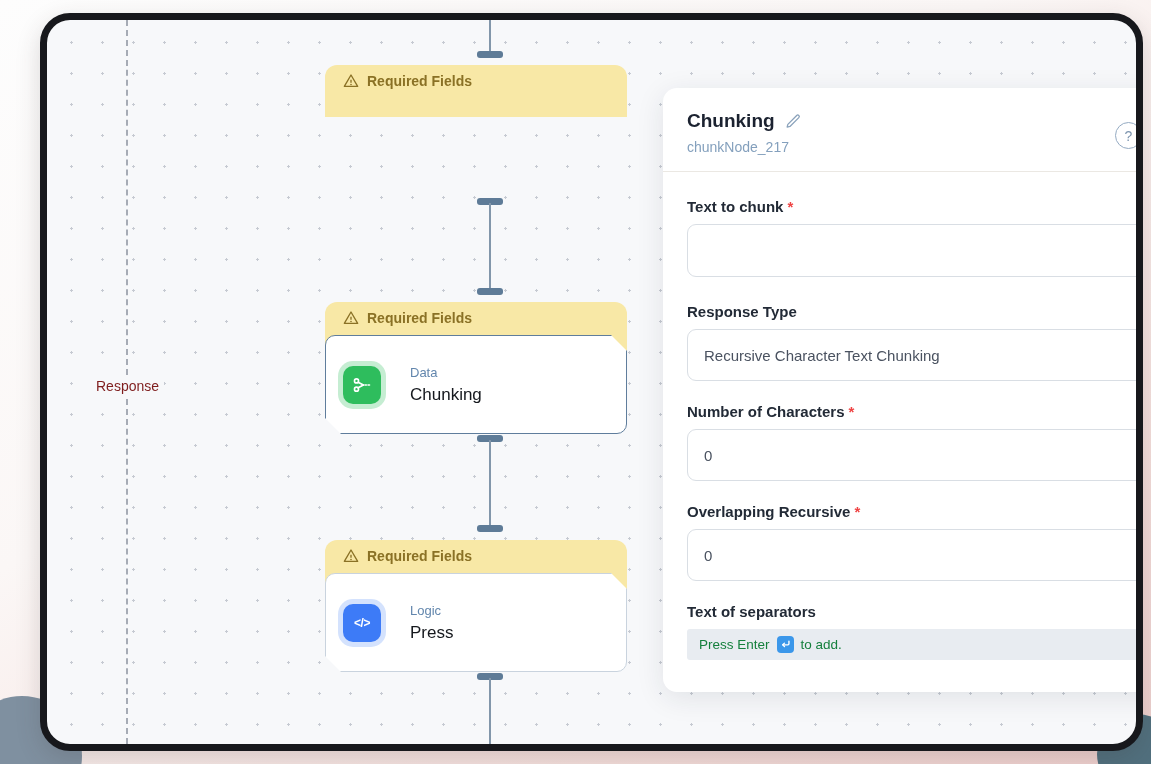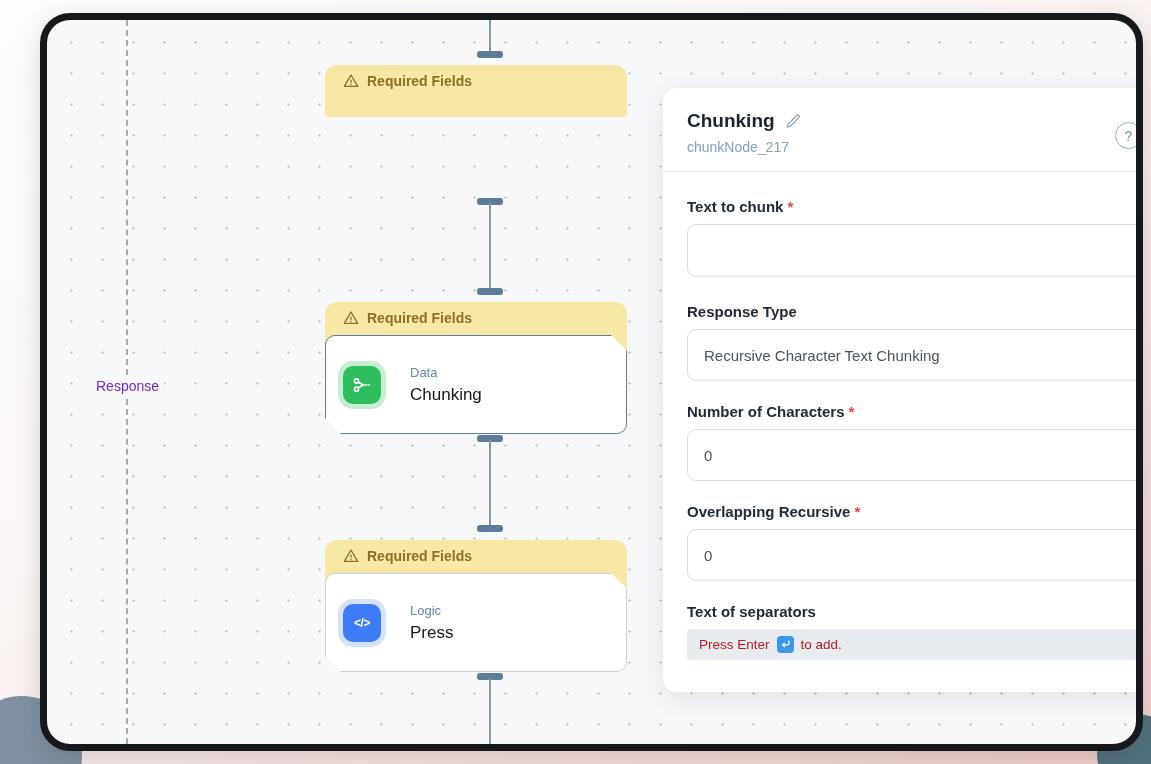--- a/index.html
+++ b/index.html
@@ -24,21 +24,21 @@
   }
   .canvas {
     position:absolute; inset:0;
     background-image:radial-gradient(circle,#c6cad2 1.2px,transparent 1.4px);
     background-size:31px 31px; background-position:9px 7px;
   }
 
   .dashed-line { position:absolute; left:79px; top:0; height:100%;
     border-left:2px dashed #a6abb5; }
   .response-label { position:absolute; left:44px; top:357px; font-size:14px;
-    color:#6d28d9; background:#f7f8fa; padding:1px 5px; }
+    color:#7f1d1d; background:#f7f8fa; padding:1px 5px; }
 
   
   .edge { position:absolute; left:442px; width:2px; background:#8296aa; }
   .port { position:absolute; left:430px; width:26px; height:7px; border-radius:3px;
     background:#5e7b97; }
 
   
   .node { position:absolute; left:278px; width:302px; }
   .node-banner { position:absolute; left:0; top:0; width:100%; height:52px;
     background:#f8e8a6; border-radius:12px 12px 0 0;
@@ -74,21 +74,21 @@
   .field { margin-bottom:22px; }
   .field-label { font-size:15px; font-weight:600; color:#222a36; margin-bottom:9px; }
   .req { color:#ef4444; margin-left:4px; font-weight:600; }
   .box-input { width:512px; height:53px; border:1px solid #d9dee4; border-radius:9px;
     background:#fff; font-size:15px; color:#4a5260; padding:0 16px;
     font-family:"Liberation Sans","DejaVu Sans",sans-serif; outline:none; }
   textarea.box-input { resize:none; padding-top:14px; }
   .select-box { display:flex; align-items:center; }
   .tagbar { width:512px; height:31px; background:#e8ecf1; border-radius:3px;
     display:flex; align-items:center; gap:7px; padding:0 12px; }
-  .tagbar span { font-size:13.5px; color:#b91c1c; }
+  .tagbar span { font-size:13.5px; color:#15803d; }
   .enter-key { width:17px; height:17px; border-radius:4px; background:#3b97ea;
     display:flex; align-items:center; justify-content:center; flex:0 0 auto; }
 </style>
 </head>
 <body>
 
 <div class="blob-bl"></div>
 <div class="blob-br"></div>
 
 <div class="frame">

